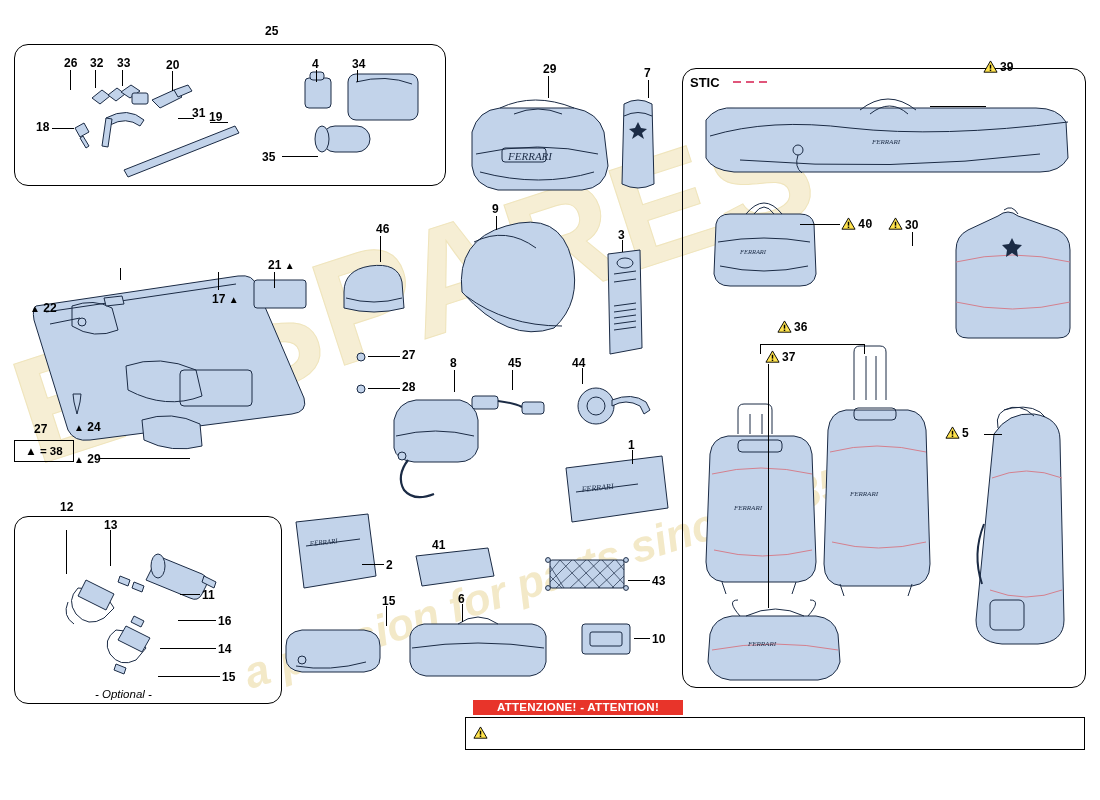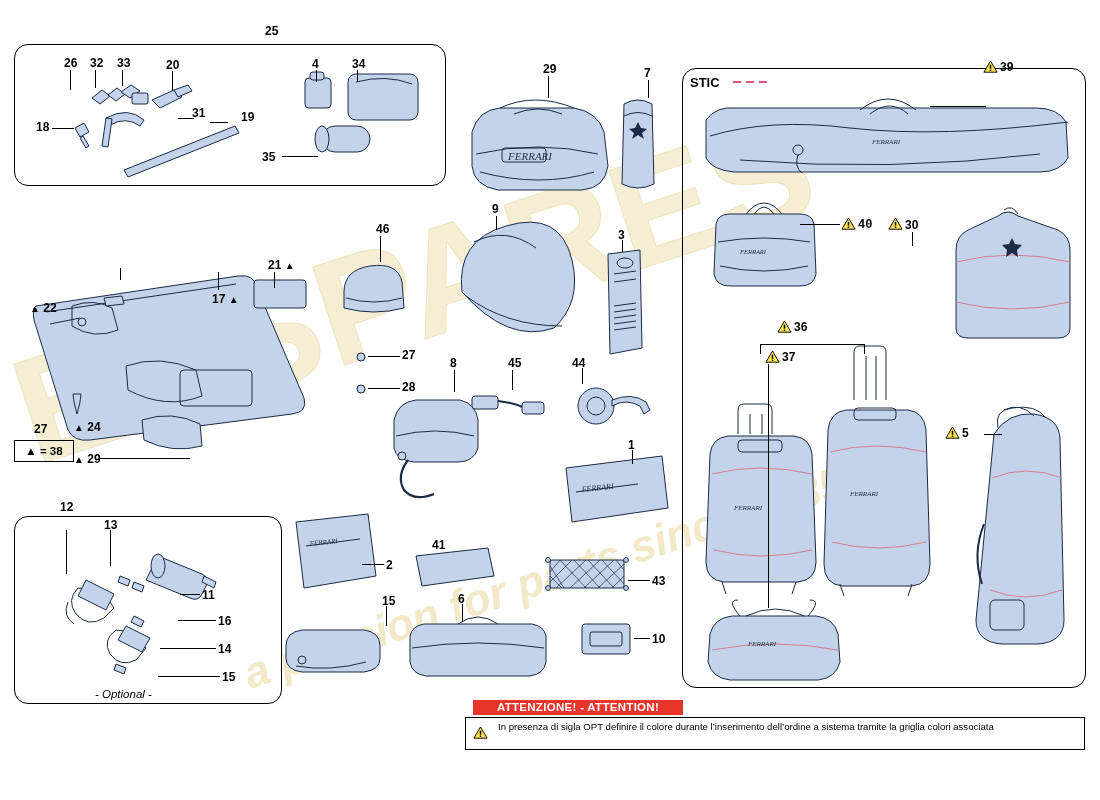--- a/index.html
+++ b/index.html
@@ -166,21 +166,21 @@
       </g>
     </svg>
   </div>
 
   <div class="num" style="left:64px;top:56px;">26</div>
   <div class="num" style="left:90px;top:56px;">32</div>
   <div class="num" style="left:117px;top:56px;">33</div>
   <div class="num" style="left:166px;top:58px;">20</div>
   <div class="num" style="left:36px;top:120px;">18</div>
   <div class="num" style="left:192px;top:106px;">31</div>
-  <div class="num" style="left:241px;top:110px;">19</div>
+  <div class="num" style="left:209px;top:110px;">19</div>
   <div class="num" style="left:312px;top:57px;">4</div>
   <div class="num" style="left:352px;top:57px;">34</div>
   <div class="num" style="left:262px;top:150px;">35</div>
 
   <div class="ln lnv" style="left:70px;top:70px;height:20px;"></div>
   <div class="ln lnv" style="left:95px;top:70px;height:18px;"></div>
   <div class="ln lnv" style="left:122px;top:70px;height:16px;"></div>
   <div class="ln lnv" style="left:172px;top:71px;height:20px;"></div>
   <div class="ln lnh" style="left:52px;top:128px;width:22px;"></div>
   <div class="ln lnh" style="left:178px;top:118px;width:16px;"></div>
@@ -619,21 +619,20 @@
         <path d="M8 1 L15 13 H1 Z" fill="#ffe34d" stroke="#000" stroke-width="1"></path>
         <rect x="7.2" y="5" width="1.6" height="4.2" fill="#000"></rect>
         <rect x="7.2" y="10.2" width="1.6" height="1.5" fill="#000"></rect>
       </svg>
   </div>
   <div class="ln lnh" style="left:984px;top:434px;width:18px;"></div>
 
   <div id="attention">
     <div id="attn-title">ATTENZIONE! - ATTENTION!</div>
     <div id="attn-body">
-      <p>In presenza di sigla OPT definire il colore durante l’inserimento dell’ordine a sistema tramite la griglia colori associata</p>
     </div>
     <div class="warn" id="attn-warn">
       <svg viewBox="0 0 16 14">
           <path d="M8 1 L15 13 H1 Z" fill="#ffe34d" stroke="#000" stroke-width="1"></path>
           <rect x="7.2" y="5" width="1.6" height="4.2" fill="#000"></rect>
           <rect x="7.2" y="10.2" width="1.6" height="1.5" fill="#000"></rect>
         </svg>
     </div>
   </div>
 

